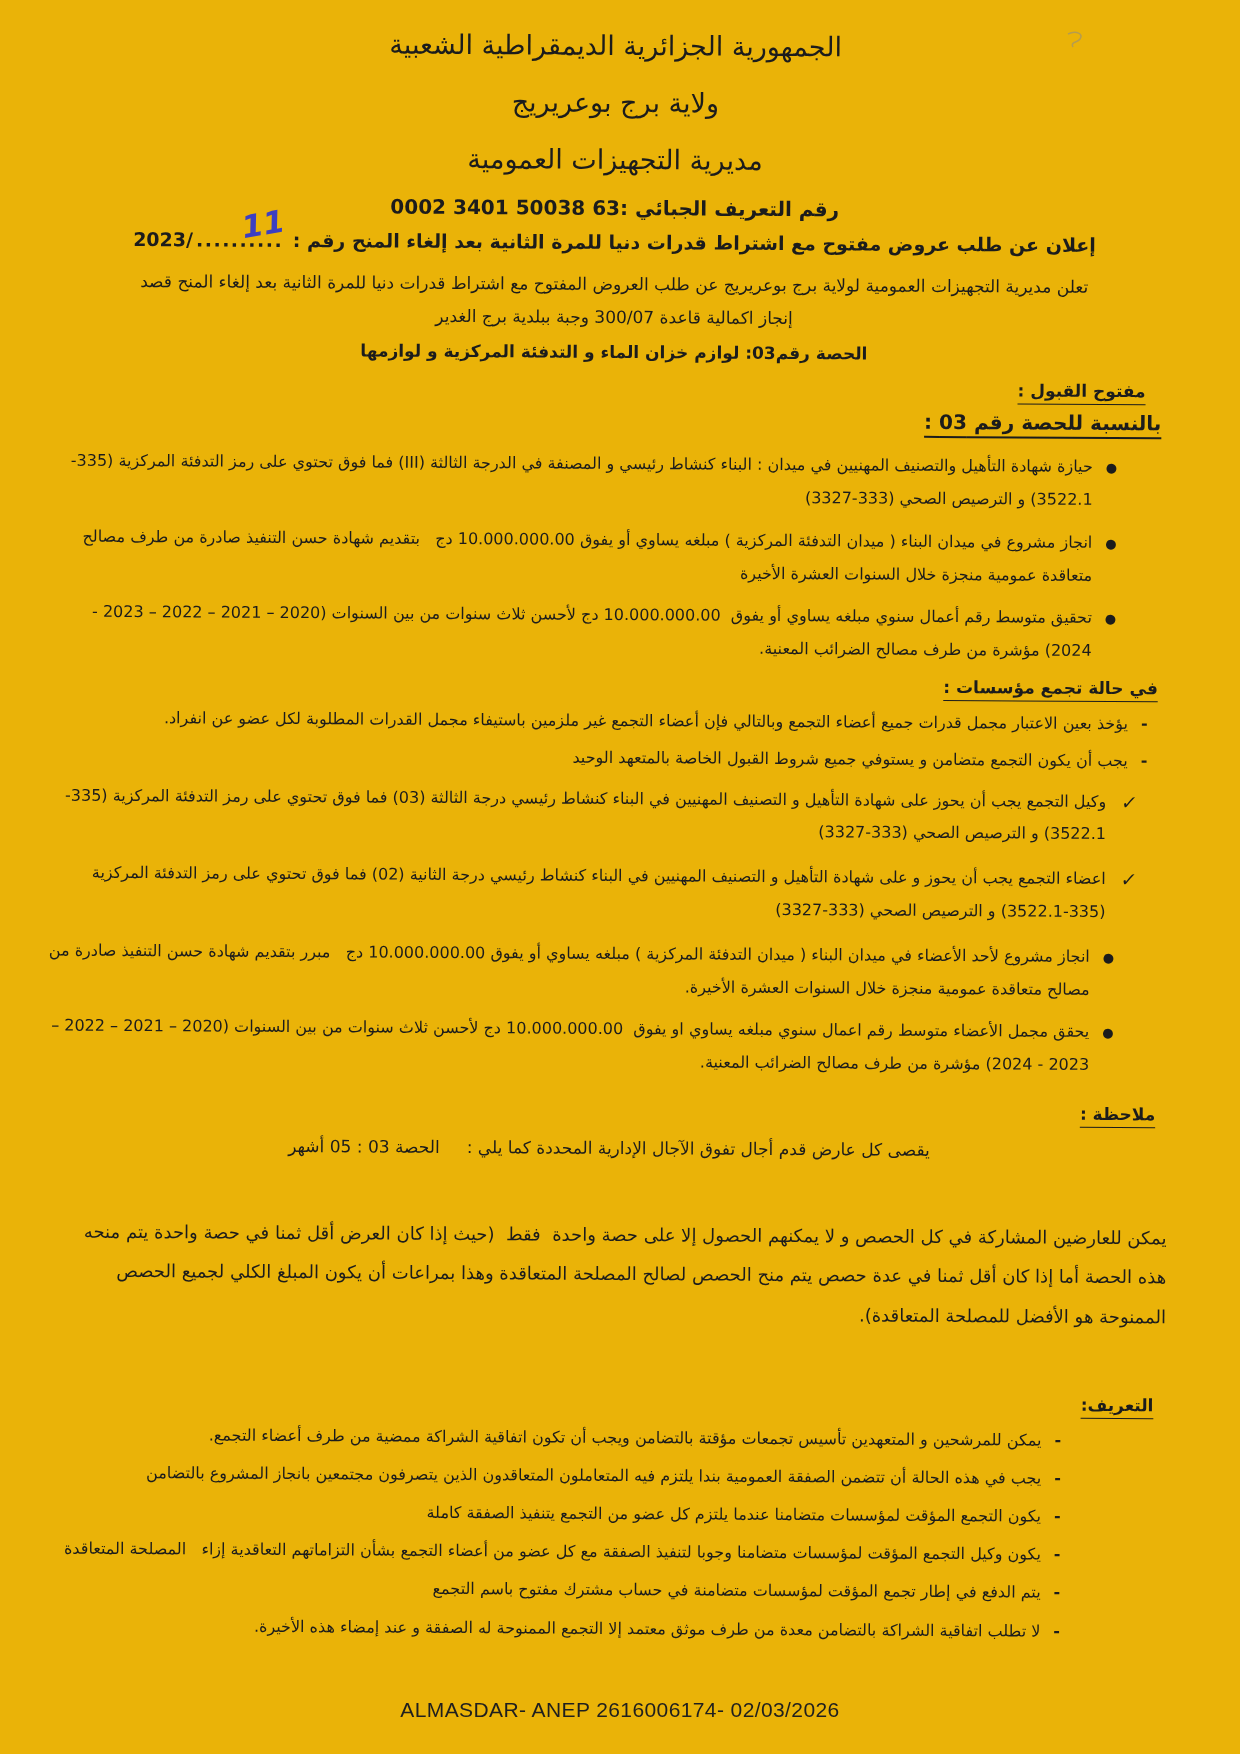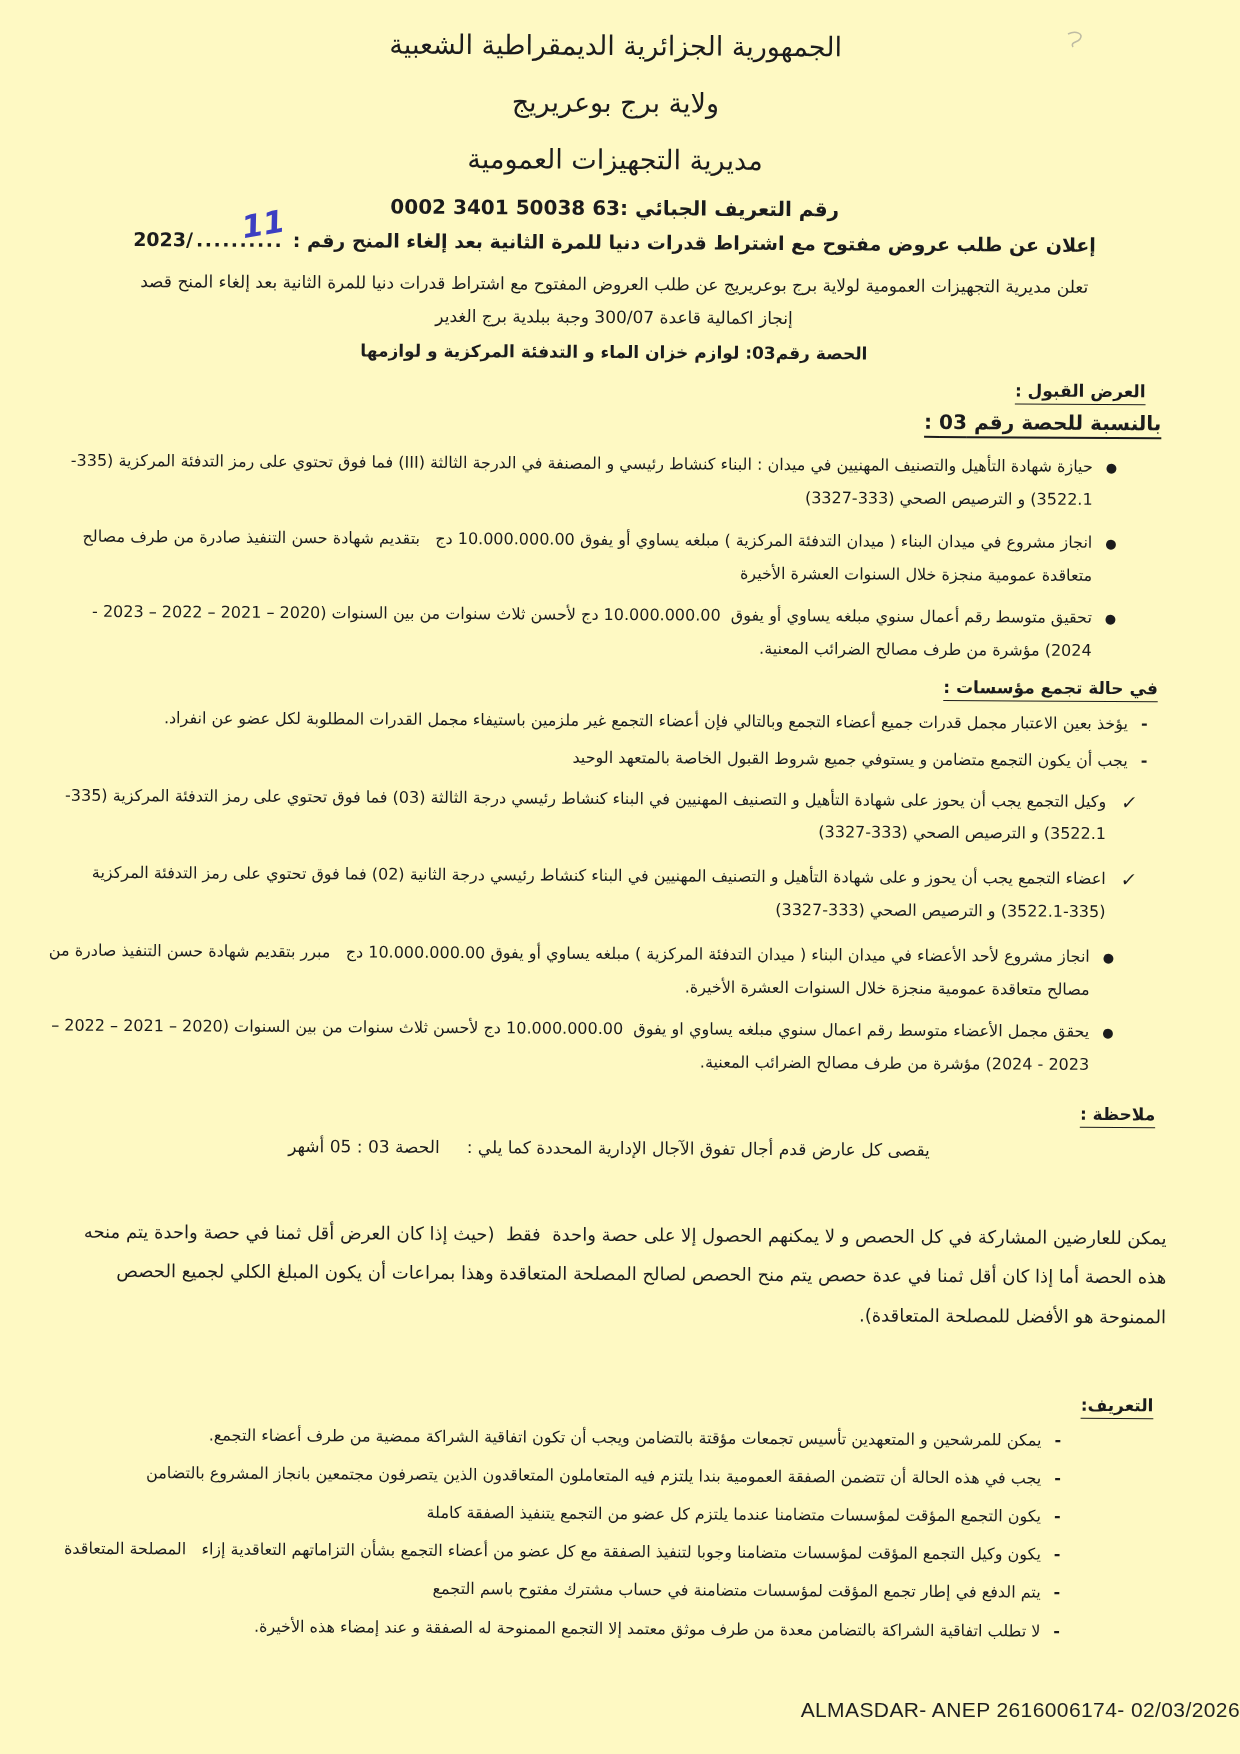--- a/index.html
+++ b/index.html
@@ -1,18 +1,18 @@
 <!DOCTYPE html>
 <html lang="ar" dir="rtl"><head>
 <meta charset="utf-8">
 <style>
   html,body{margin:0;padding:0;background:#e8e8e8;}
   .page{
     width:1240px;height:1754px;position:relative;margin:0 auto;
-    background:#fef9c3;color:#1c1c1c;overflow:hidden;
+    background:#eab308;color:#1c1c1c;overflow:hidden;
     font-family:"DejaVu Sans",sans-serif;direction:rtl;
   }
   .content{padding:24px 62px 0 54px;transform:rotate(.35deg);transform-origin:50% 0;}
   .c{text-align:center;}
   .u{text-decoration:underline;text-underline-offset:7px;}
   .fit{width:fit-content;}
   .hdr{font-size:27px;line-height:1.6;margin-bottom:14px;letter-spacing:.2px;}
   .taxline{font-size:20px;font-weight:700;margin-bottom:6px;}
   .titleline{font-size:19px;font-weight:700;margin-bottom:10px;line-height:1.7;}
   .intro{font-size:17px;line-height:1.95;}
@@ -32,21 +32,21 @@
   .mk.check{font-size:19px;font-weight:600;transform:skewX(-8deg);line-height:1.75;}
   .deadline{text-align:center;font-size:17px;margin:2px 0 50px;line-height:2;}
   .para{font-size:18px;line-height:2.2;text-align:right;margin:0 4px 58px 12px;}
   .dots-wrap{position:relative;display:inline-block;padding:0 3px;}
   .dots{letter-spacing:1.5px;}
   .hand{
     position:absolute;right:2px;top:-15px;color:#3c3fc2;font-size:31px;
     font-style:italic;font-weight:600;transform:rotate(-10deg);line-height:1;
   }
   .footer{
-    position:absolute;bottom:32px;left:0;width:100%;text-align:right;
+    position:absolute;bottom:32px;left:0;width:100%;text-align:center;
     font-family:"Liberation Sans",sans-serif;font-size:21px;color:#1f1f1f;
     letter-spacing:.4px;direction:ltr;
   }
   .artifact{position:absolute;top:30px;right:150px;opacity:.55;}
 </style>
 </head>
 <body>
 
 <div class="page">
 
@@ -61,21 +61,21 @@
     <div class="hdr c">مديرية التجهيزات العمومية</div>
 
     <div class="taxline c">رقم التعريف الجبائي :63 50038 3401 0002</div>
 
     <div class="titleline c"><span>إعلان عن طلب عروض مفتوح مع اشتراط قدرات دنيا للمرة الثانية بعد إلغاء المنح رقم : </span><span class="dots-wrap"><span class="dots">..........</span><span class="hand">11</span></span><span>/2023</span></div>
 
     <div class="intro c">تعلن مديرية التجهيزات العمومية  لولاية برج بوعريريج عن طلب العروض المفتوح مع اشتراط قدرات دنيا للمرة الثانية بعد إلغاء المنح قصد</div>
     <div class="intro c">إنجاز اكمالية قاعدة 300/07 وجبة ببلدية برج الغدير</div>
     <div class="lotline c">الحصة رقم03: لوازم خزان الماء و التدفئة المركزية و لوازمها</div>
 
-    <div class="sec-accept u fit">العرض القبول :</div>
+    <div class="sec-accept u fit">مفتوح القبول :</div>
     <div class="sec-lot u fit">بالنسبة للحصة رقم 03 :</div>
 
     <div>
       <div class="item bi">
         <span class="mk dot">●</span>
         <span class="txt">حيازة  شهادة التأهيل والتصنيف المهنيين في ميدان : البناء كنشاط رئيسي و المصنفة في الدرجة الثالثة (III) فما فوق تحتوي على رمز التدفئة المركزية (335-3522.1) و الترصيص الصحي (333-3327)</span>
       </div>
       <div class="item bi">
         <span class="mk dot">●</span>
         <span class="txt">انجاز مشروع في ميدان البناء ( ميدان التدفئة المركزية  ) مبلغه يساوي أو يفوق 10.000.000.00 دج&nbsp;&nbsp; بتقديم شهادة حسن التنفيذ صادرة من طرف مصالح متعاقدة عمومية منجزة خلال السنوات العشرة الأخيرة</span>

